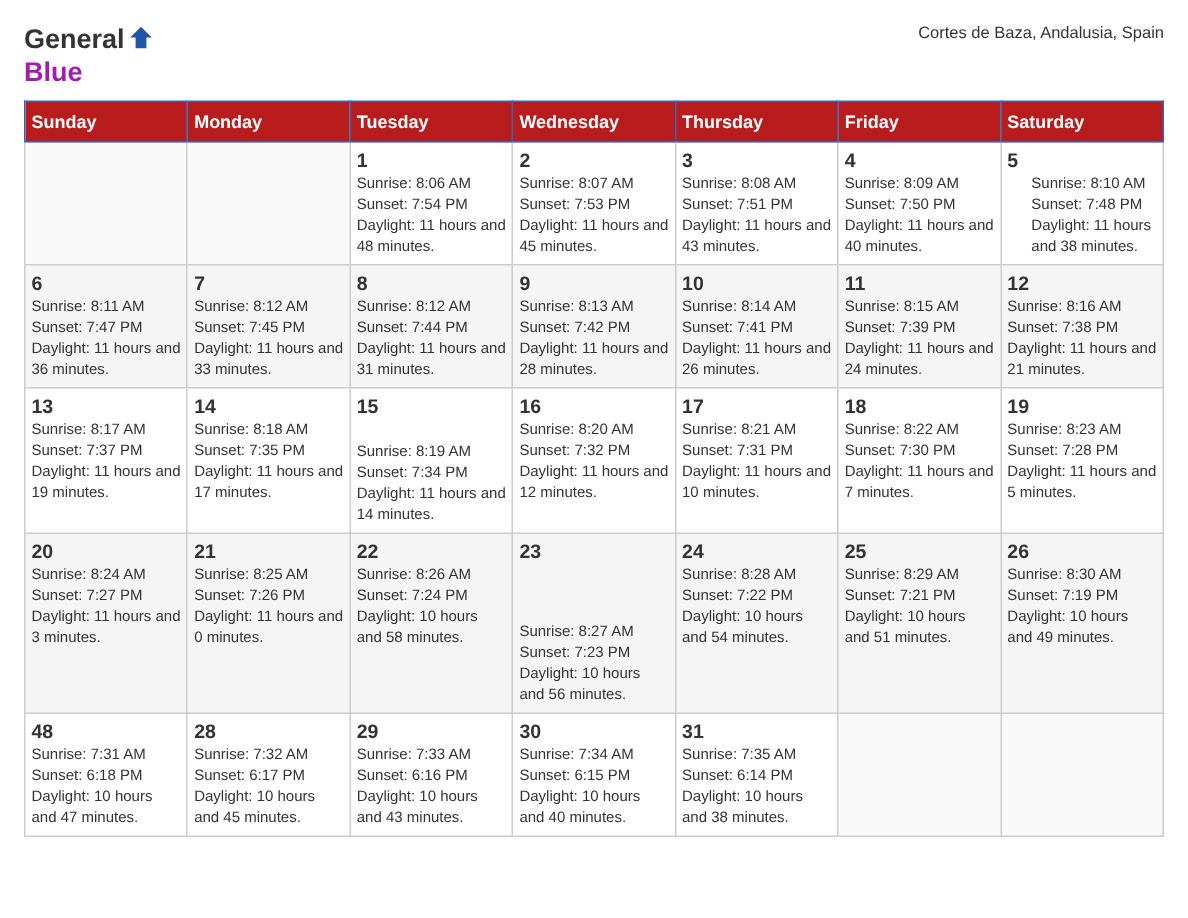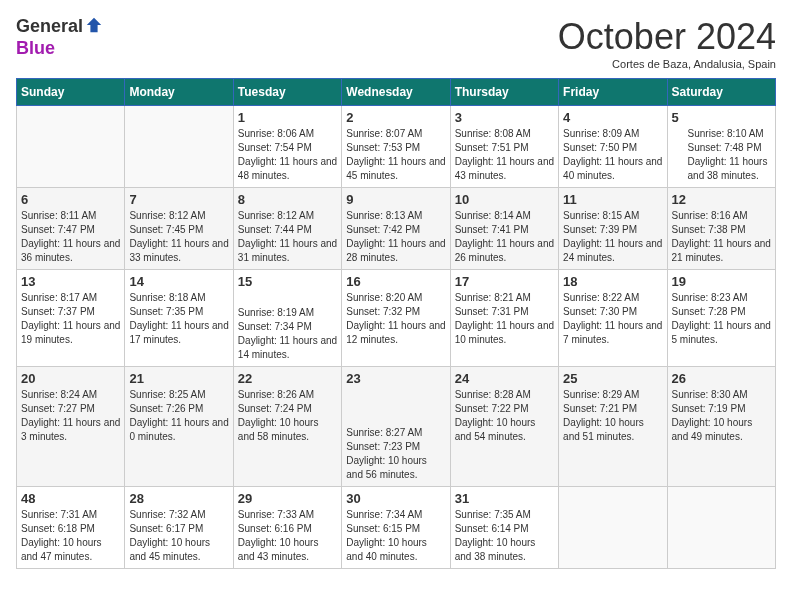--- a/index.html
+++ b/index.html
@@ -44,21 +44,21 @@
     .subtitle {
       font-size: 11px;
       color: #333;
     }
     table {
       width: 100%;
       border-collapse: collapse;
       font-size: 11px;
     }
     thead th {
-      background: #0f766e;
+      background: #b91c1c;
       color: #fff;
       padding: 6px 4px;
       text-align: left;
       font-size: 12px;
       font-weight: bold;
       border: 1px solid #3366bb;
     }
     tbody td {
       border: 1px solid #ccc;
       vertical-align: top;
@@ -97,21 +97,20 @@
         <svg class="logo-icon" viewBox="0 0 20 20">
           <polygon points="10,2 18,10 14,10 14,18 6,18 6,10 2,10" fill="#2255aa"></polygon>
         </svg>
       </div>
       <div>
         <span class="logo-text logo-blue">Blue</span>
       </div>
     </div>
   </div>
   <div class="title-block">
-    <div class="month-title">October 2024</div>
     <div class="subtitle">Cortes de Baza, Andalusia, Spain</div>
   </div>
 </div>
 
 <table>
   <thead>
     <tr id="header-row">
     <th>Sunday</th>
         <th>Monday</th>
         <th>Tuesday</th>

